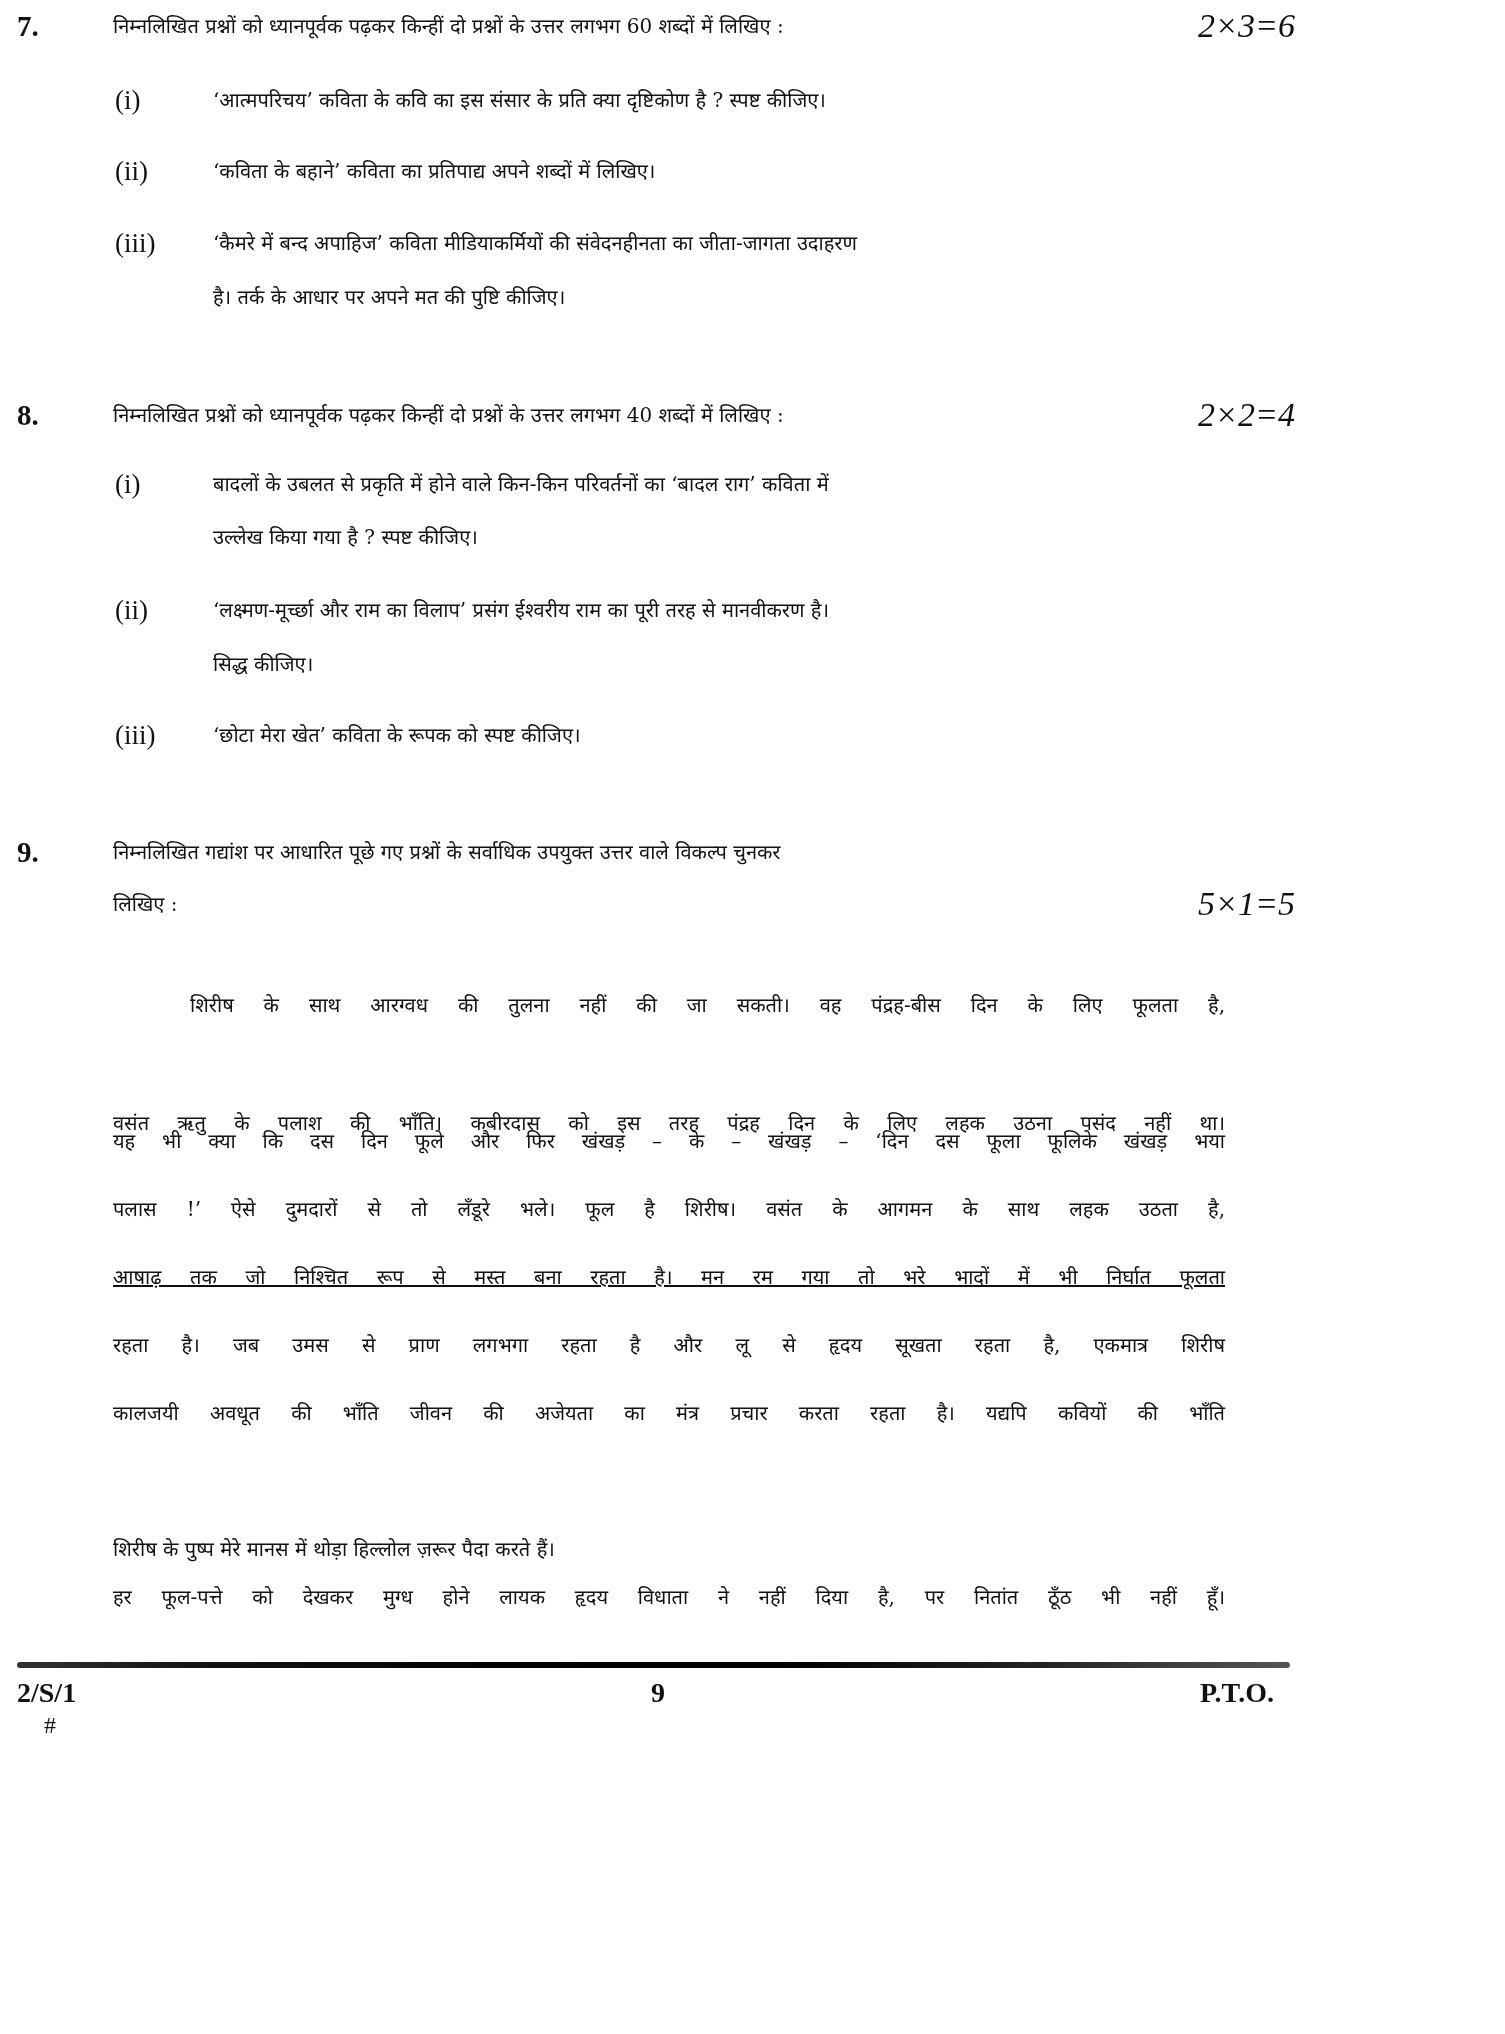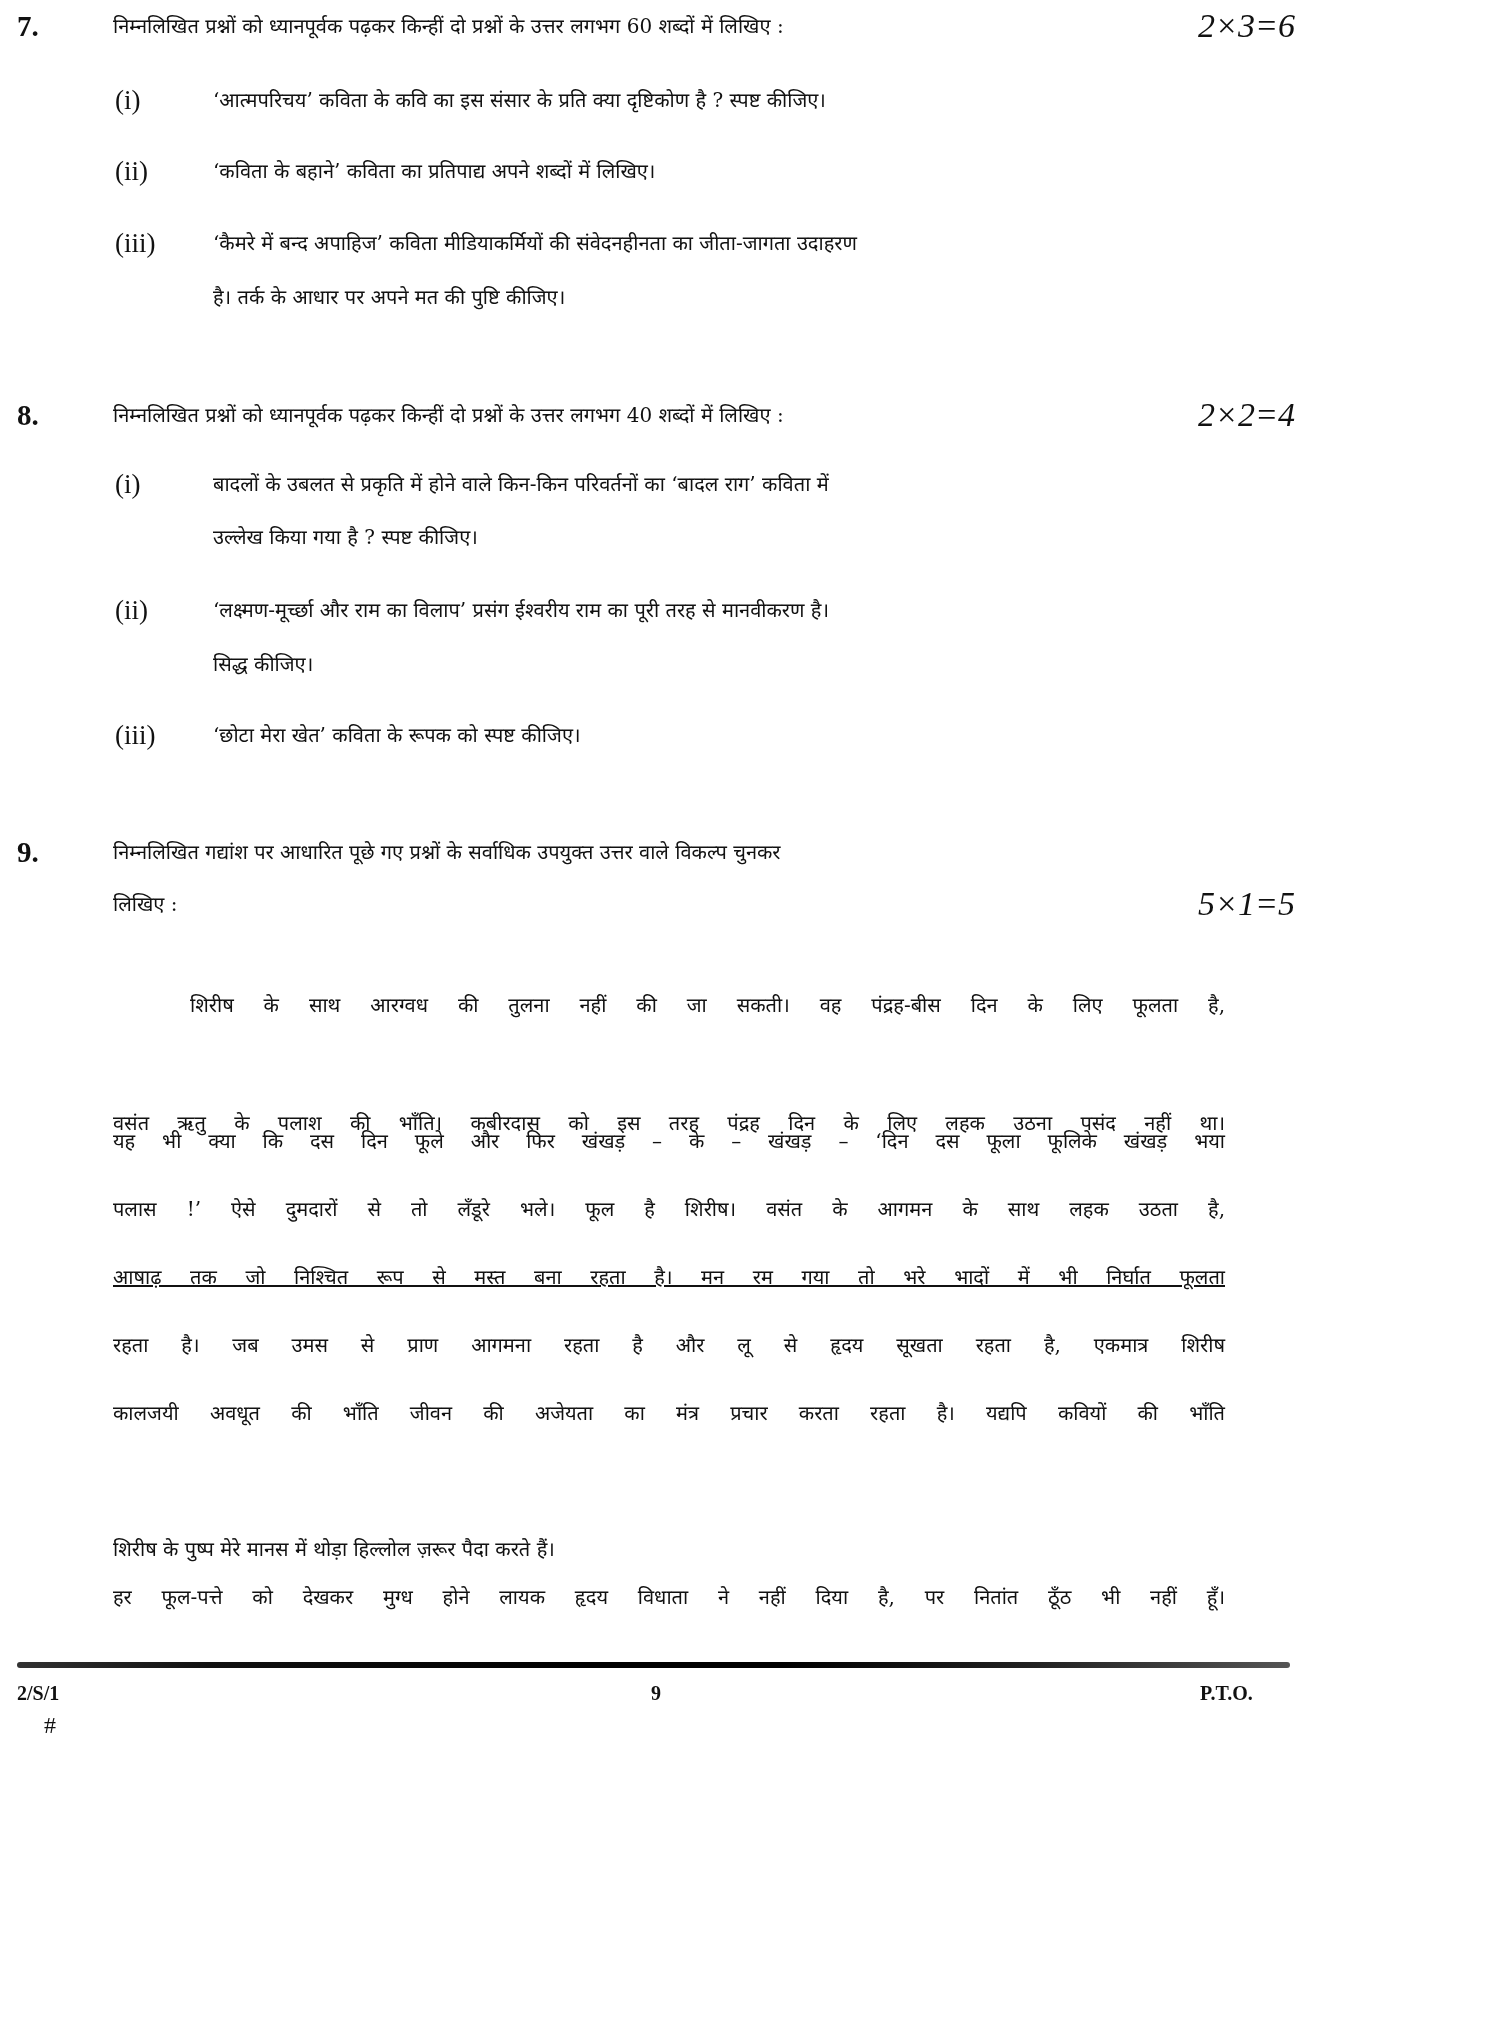--- a/index.html
+++ b/index.html
@@ -33,21 +33,21 @@
   .passage.first { left: 190px; width: 1035px; }
   .passage.last { text-align-last: left; }
   .rule {
     position: absolute; left: 17px; top: 1662px; width: 1273px; height: 6px;
     background: linear-gradient(to right, #333 0%, #111 15%, #000 45%, #000 60%, #222 80%, #555 100%);
     border-radius: 3px;
   }
   .footer {
     position: absolute; font-weight: bold;
     font-family: "Liberation Serif", "DejaVu Serif", serif;
-    font-size: 20px; line-height: 34px;
+    font-size: 28px; line-height: 34px;
   }
 </style>
 </head>
 <body>
 
 <div>
   <span class="qnum" style="top:6px;">7.</span>
   <span class="line q-text" style="top:6px;">निम्नलिखित प्रश्नों को ध्यानपूर्वक पढ़कर किन्हीं दो प्रश्नों के उत्तर लगभग 60 शब्दों में लिखिए :</span>
   <span class="marks" style="top:6px;">2×3=6</span>
 
@@ -84,21 +84,21 @@
   <span class="line q-text" style="top:832px;">निम्नलिखित गद्यांश पर आधारित पूछे गए प्रश्नों के सर्वाधिक उपयुक्त उत्तर वाले विकल्प चुनकर</span>
   <span class="line q-text" style="top:884px;">लिखिए :</span>
   <span class="marks" style="top:884px;">5×1=5</span>
 
   <div>
     <span class="line passage first" style="top:985px;">शिरीष के साथ आरग्वध की तुलना नहीं की जा सकती। वह पंद्रह-बीस दिन के लिए फूलता है,</span>
     <span class="line passage" style="top:1103px;">वसंत ऋतु के पलाश की भाँति। कबीरदास को इस तरह पंद्रह दिन के लिए लहक उठना पसंद नहीं था।</span>
     <span class="line passage" style="top:1121px;">यह भी क्या कि दस दिन फूले और फिर खंखड़ – के – खंखड़ – ‘दिन दस फूला फूलिके खंखड़ भया</span>
     <span class="line passage" style="top:1189px;">पलास !’ ऐसे दुमदारों से तो लँडूरे भले। फूल है शिरीष। वसंत के आगमन के साथ लहक उठता है,</span>
     <span class="line passage" style="top:1257px;text-decoration:underline;">आषाढ़ तक जो निश्चित रूप से मस्त बना रहता है। मन रम गया तो भरे भादों में भी निर्घात फूलता</span>
-    <span class="line passage" style="top:1325px;">रहता है। जब उमस से प्राण आगमना रहता है और लू से हृदय सूखता रहता है, एकमात्र शिरीष</span>
+    <span class="line passage" style="top:1325px;">रहता है। जब उमस से प्राण लगभगा रहता है और लू से हृदय सूखता रहता है, एकमात्र शिरीष</span>
     <span class="line passage" style="top:1393px;">कालजयी अवधूत की भाँति जीवन की अजेयता का मंत्र प्रचार करता रहता है। यद्यपि कवियों की भाँति</span>
     <span class="line passage" style="top:1541px;margin-top:36px;">हर फूल-पत्ते को देखकर मुग्ध होने लायक हृदय विधाता ने नहीं दिया है, पर नितांत ठूँठ भी नहीं हूँ।</span>
     <span class="line passage last" style="top:1529px;">शिरीष के पुष्प मेरे मानस में थोड़ा हिल्लोल ज़रूर पैदा करते हैं।</span>
   </div>
 </div>
 
 <div class="rule"></div>
 <span class="footer" style="left:17px; top:1676px;">2/S/1</span>
 <span class="footer" style="left:44px; top:1708px; font-size:24px; font-weight:normal;">#</span>
 <span class="footer" style="left:651px; top:1676px;">9</span>

